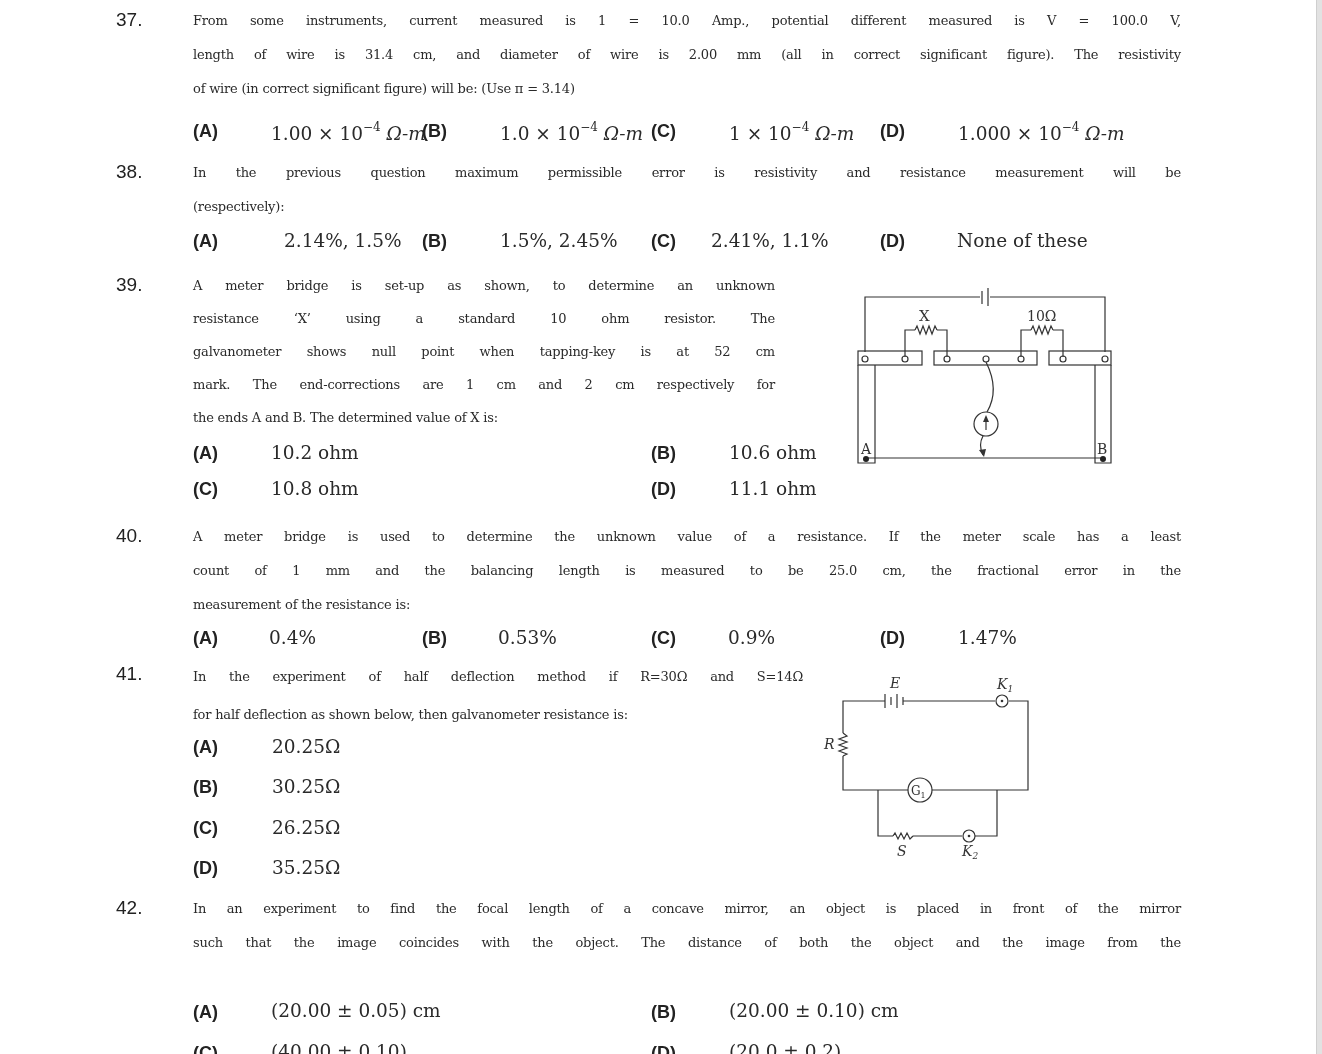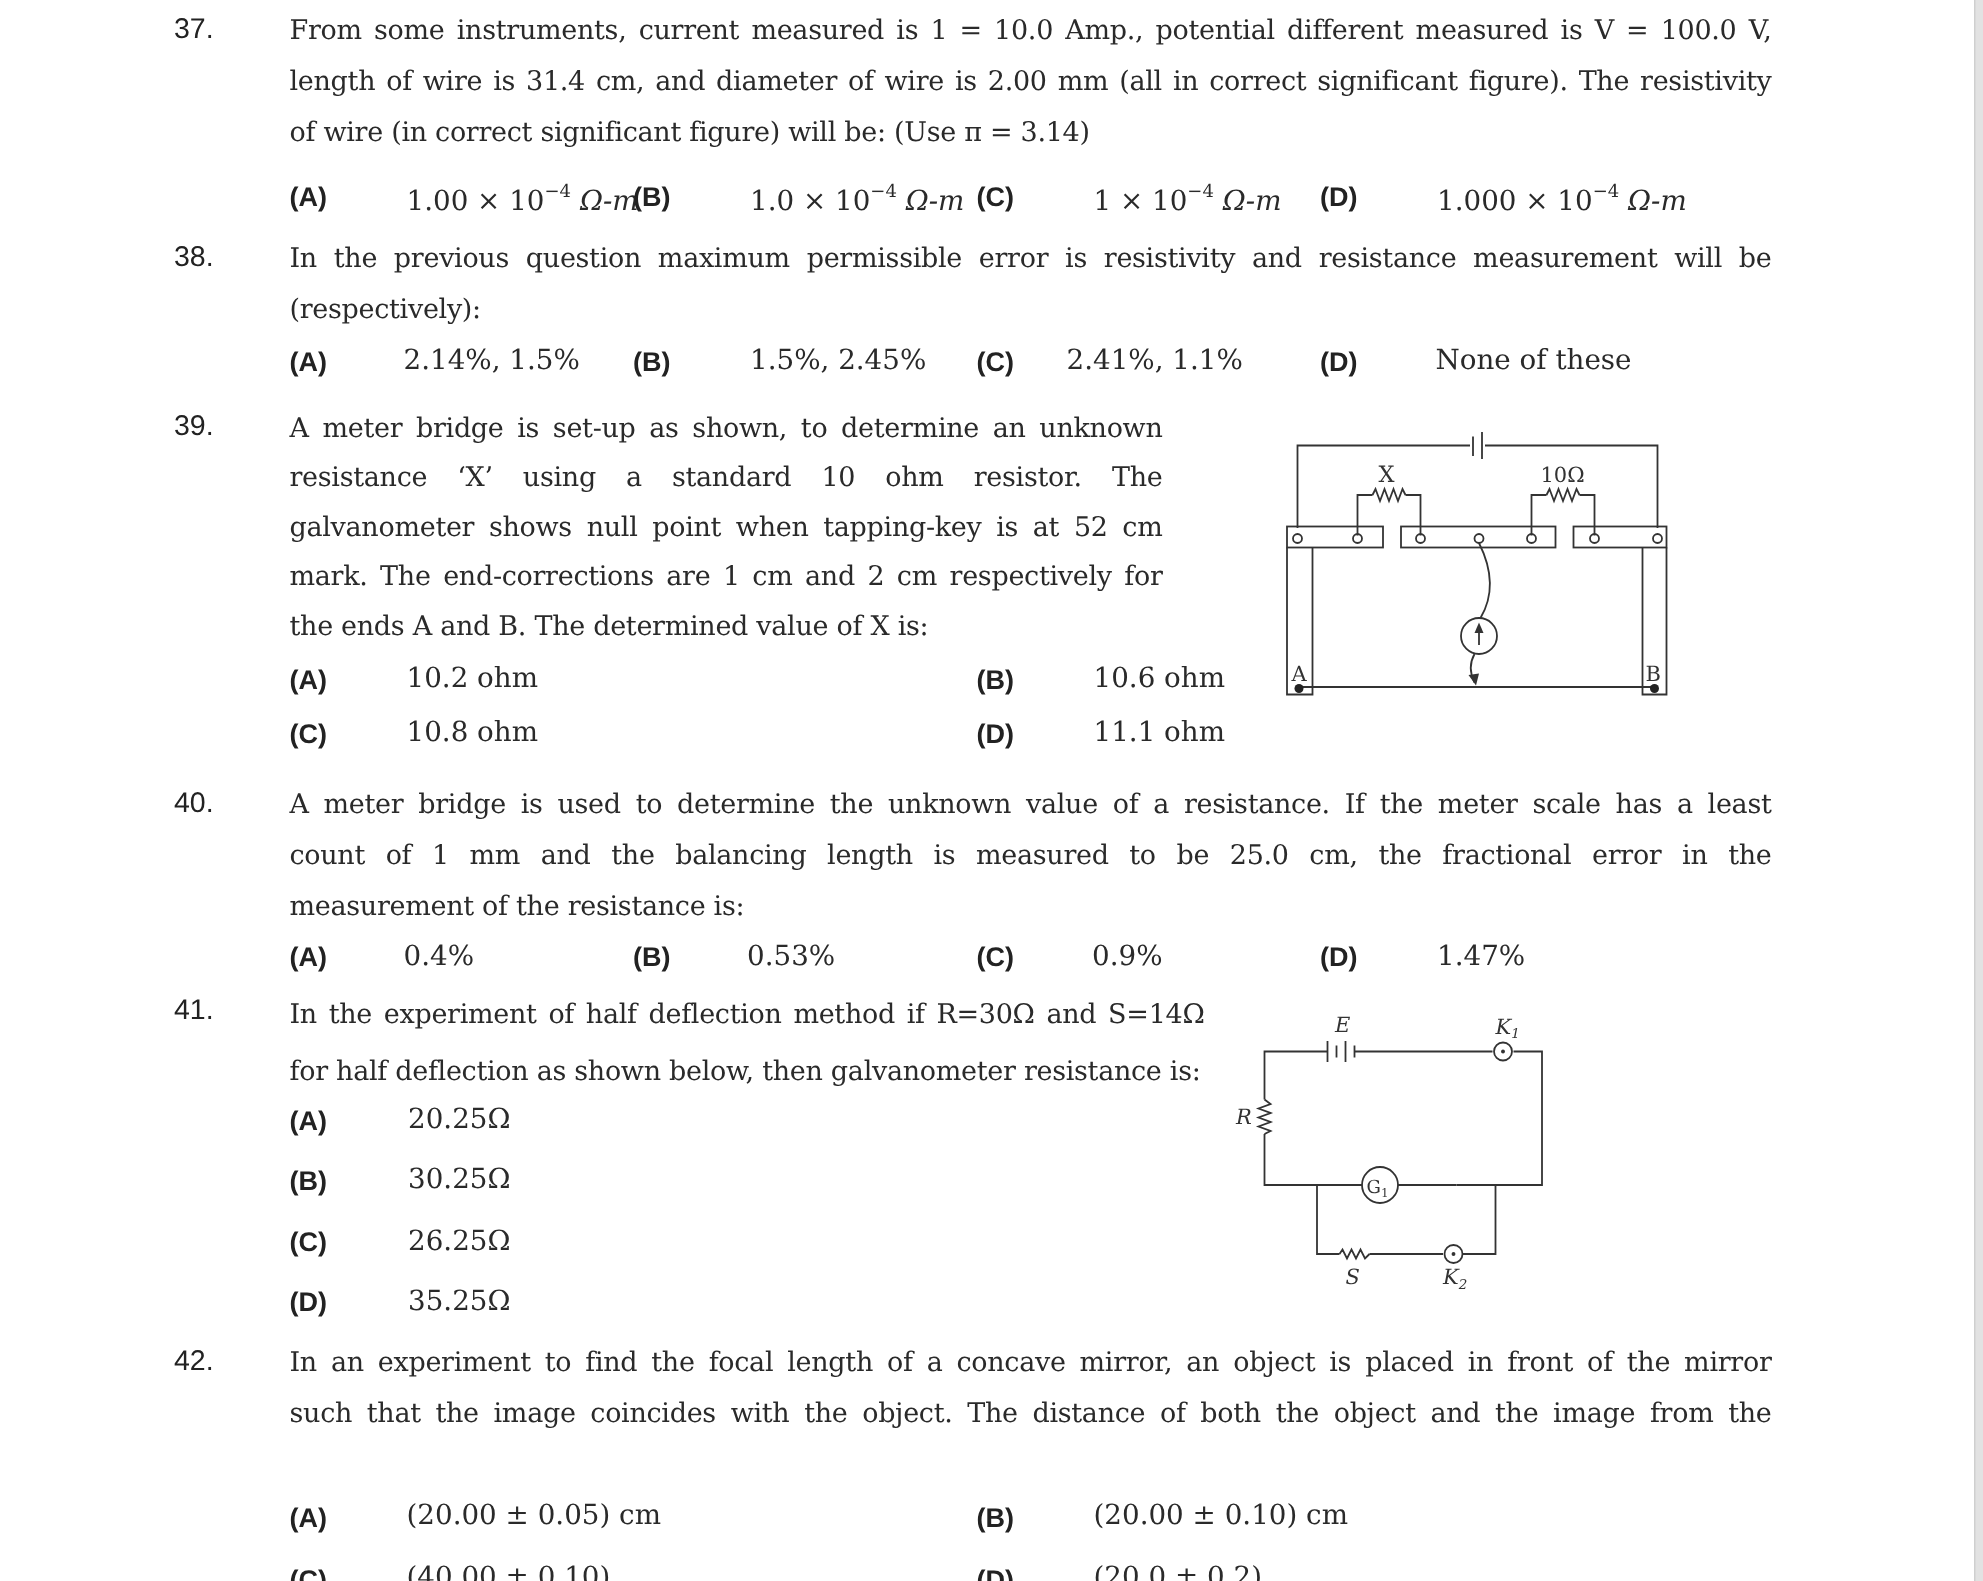--- a/index.html
+++ b/index.html
@@ -3,21 +3,21 @@
 <meta charset="utf-8">
 <style>
   html, body { margin:0; padding:0; }
   body {
     width:1322px; height:1054px; overflow:hidden; background:#ffffff;
     position:relative; font-family:"DejaVu Serif","Liberation Serif",serif; color:#222;
   }
   .page { position:absolute; left:0; top:0; width:1316px; height:1054px; background:#fff; }
   .edge { position:absolute; left:1316px; top:0; width:6px; height:1054px; background:#e2e2e2; border-left:1px solid #cfcfcf; }
   .qnum { position:absolute; left:116px; font-family:"Liberation Sans","DejaVu Sans",sans-serif; font-weight:normal; font-size:19px; color:#222; }
-  .qtext { position:absolute; left:193px; font-size:18px; line-height:34px; color:#2a2a2a; letter-spacing:-0.2px; }
+  .qtext { position:absolute; left:193px; font-size:13px; line-height:34px; color:#2a2a2a; letter-spacing:-0.2px; }
   .justify { text-align:justify; text-align-last:justify; }
   .line { display:block; height:34px; white-space:nowrap; }
   .opt-label { position:absolute; font-family:"Liberation Sans","DejaVu Sans",sans-serif; font-weight:bold; font-size:18px; color:#222; }
   .opt-val { position:absolute; font-size:18.5px; color:#2a2a2a; white-space:nowrap; }
   sup { font-size:12px; vertical-align:9px; }
   .ital { font-style:italic; }
   .diagram { position:absolute; }
   svg text { font-family:"DejaVu Serif","Liberation Serif",serif; }
 </style>
 </head>
@@ -39,21 +39,21 @@
   <div class="opt-val" style="left:729px;top:120px"><span>1 × 10</span><sup>−4</sup><span class="ital"> Ω-m</span></div>
   <div class="opt-label" style="left:880px;top:121px">(D)</div>
   <div class="opt-val" style="left:958px;top:120px"><span>1.000 × 10</span><sup>−4</sup><span class="ital"> Ω-m</span></div>
 
   <div class="qnum" style="top:161px">38.</div>
   <div class="qtext" style="top:156px; width:988px">
     <span class="line" style="text-align:justify;text-align-last:justify">In the previous question maximum permissible error is resistivity and resistance measurement will be</span>
     <span class="line">(respectively):</span>
   </div>
   <div class="opt-label" style="left:193px;top:231px">(A)</div>
-  <div class="opt-val" style="left:269px;top:230px">2.14%, 1.5%</div>
+  <div class="opt-val" style="left:284px;top:230px">2.14%, 1.5%</div>
   <div class="opt-label" style="left:422px;top:231px">(B)</div>
   <div class="opt-val" style="left:500px;top:230px">1.5%, 2.45%</div>
   <div class="opt-label" style="left:651px;top:231px">(C)</div>
   <div class="opt-val" style="left:711px;top:230px">2.41%, 1.1%</div>
   <div class="opt-label" style="left:880px;top:231px">(D)</div>
   <div class="opt-val" style="left:957px;top:230px">None of these</div>
 
   <div class="qnum" style="top:274px">39.</div>
   <div class="qtext" style="top:269px; width:582px; line-height:33px">
     <span class="line" style="height:33px;text-align:justify;text-align-last:justify">A meter bridge is set-up as shown, to determine an unknown</span>

